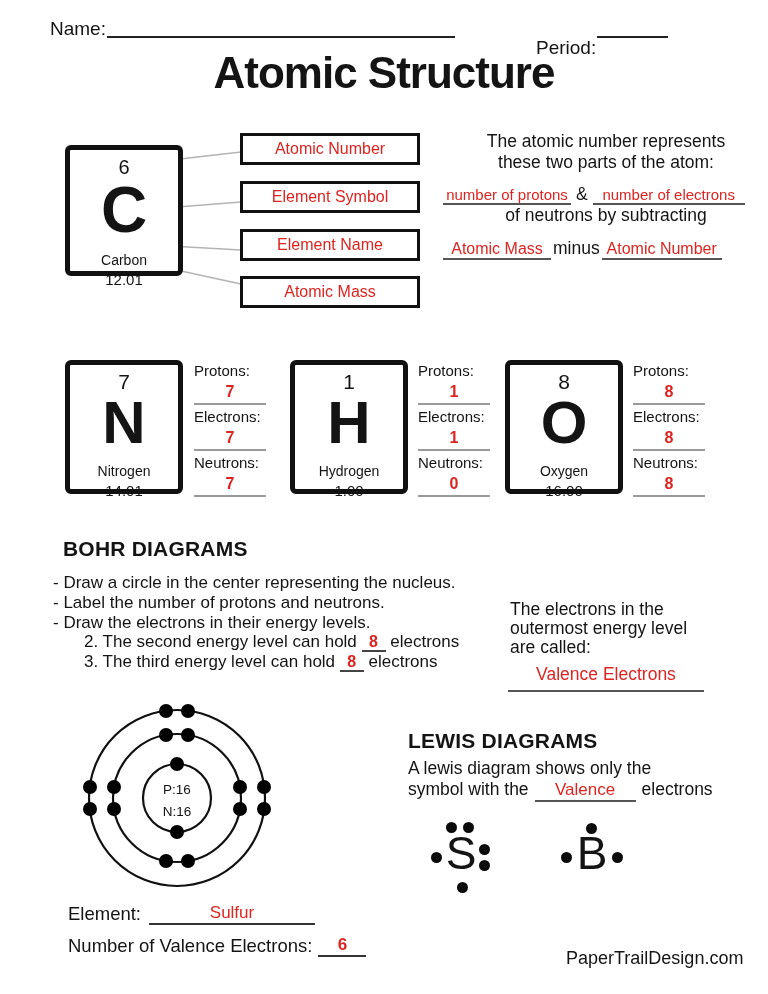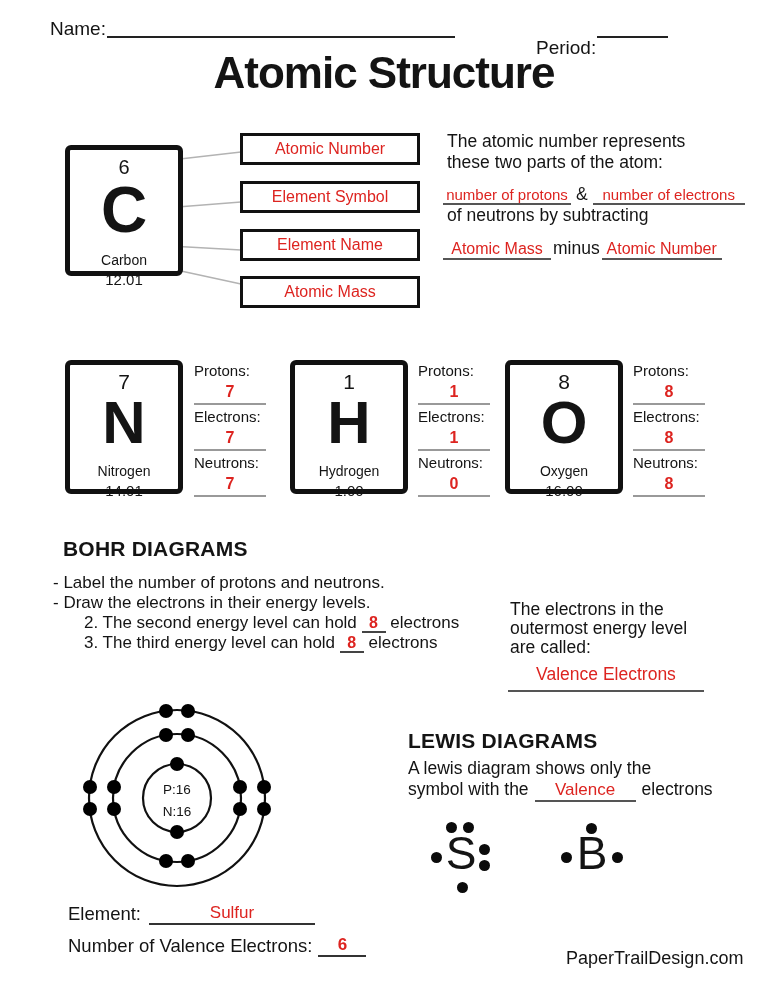--- a/index.html
+++ b/index.html
@@ -15,21 +15,21 @@
   .el-card{box-sizing:border-box;width:118px;border:5px solid #111;border-radius:6px;background:#fff;
            display:flex;flex-direction:column;align-items:center;}
   .el-num{font-size:21px;margin-top:6px;line-height:22px;}
   .el-sym{font-weight:700;line-height:1;}
   .el-name{font-size:14px;margin-top:10px;}
   .el-mass{font-size:15px;margin-top:3px;}
   
   .label-box{box-sizing:border-box;left:240px;width:180px;height:32px;border:3px solid #111;
              display:flex;align-items:center;justify-content:center;font-size:16px;}
   
-  .body-text{font-size:17.5px;line-height:21px;}
+  .body-text{font-size:17.5px;line-height:21px;text-align:center;}
   .ans-row{display:flex;align-items:baseline;white-space:nowrap;}
   .blank{display:inline-block;border-bottom:2px solid #555;text-align:center;}
   
   .stats{width:105px;}
   .stat-label{font-size:15px;height:21px;}
   .stat-answer{width:72px;border-bottom:2px solid #999;text-align:center;
                font-size:16px;font-weight:700;height:20px;margin-bottom:3px;}
   
   .sec-heading{font-size:21px;font-weight:800;letter-spacing:0.2px;}
   .bohr-list{font-size:17px;line-height:19.8px;}
@@ -132,20 +132,21 @@
     <div class="stat-label">Protons:</div>
     <div class="stat-answer red">8</div>
     <div class="stat-label">Electrons:</div>
     <div class="stat-answer red">8</div>
     <div class="stat-label">Neutrons:</div>
     <div class="stat-answer red">8</div>
   </div>
 
   <div class="abs sec-heading" style="left:63px;top:537px;">BOHR DIAGRAMS</div>
   <div class="abs bohr-list" style="left:53px;top:573px;width:470px;">
+    <div>- Draw a circle in the center representing the nucleus.</div>
     <div>- Label the number of protons and neutrons.</div>
     <div>- Draw the electrons in their energy levels.</div>
     <div class="num-item">
       <span>2. The second energy level can hold</span>
       <span class="inline-blank red">8</span>
       <span>electrons</span>
     </div>
     <div class="num-item">
       <span>3. The third energy level can hold</span>
       <span class="inline-blank red">8</span>

